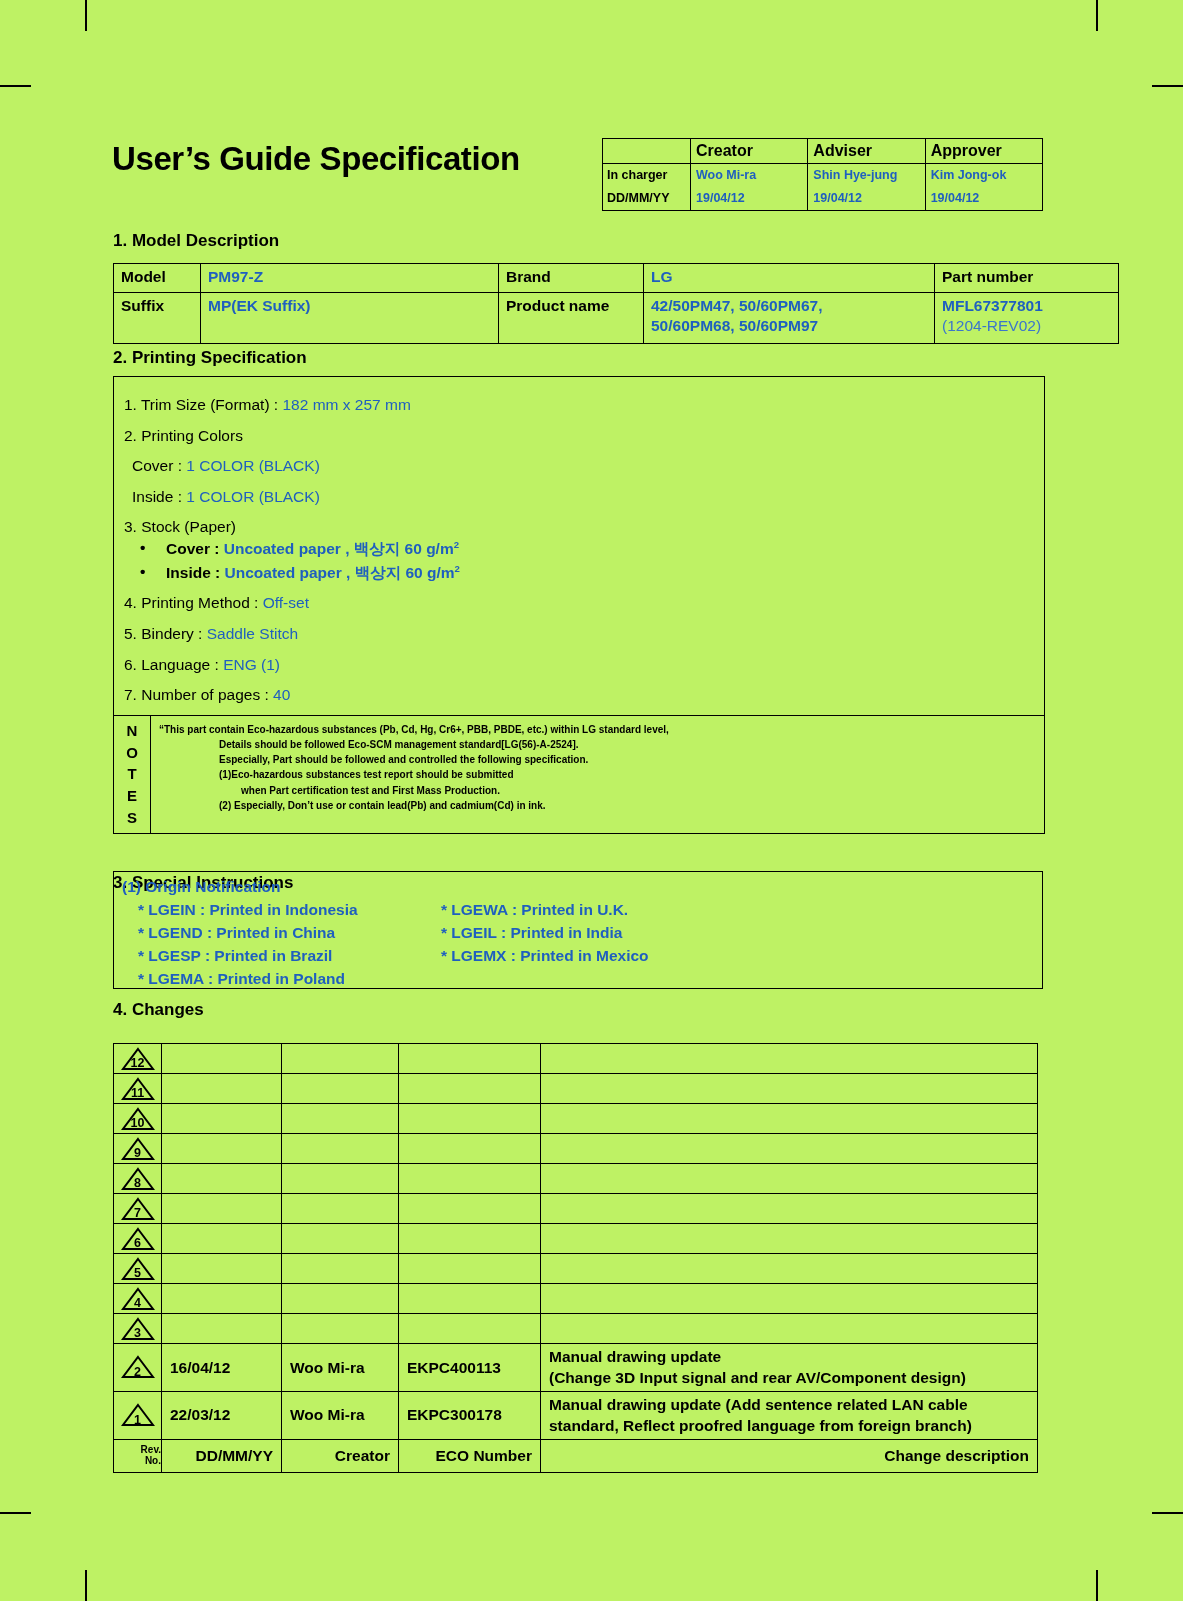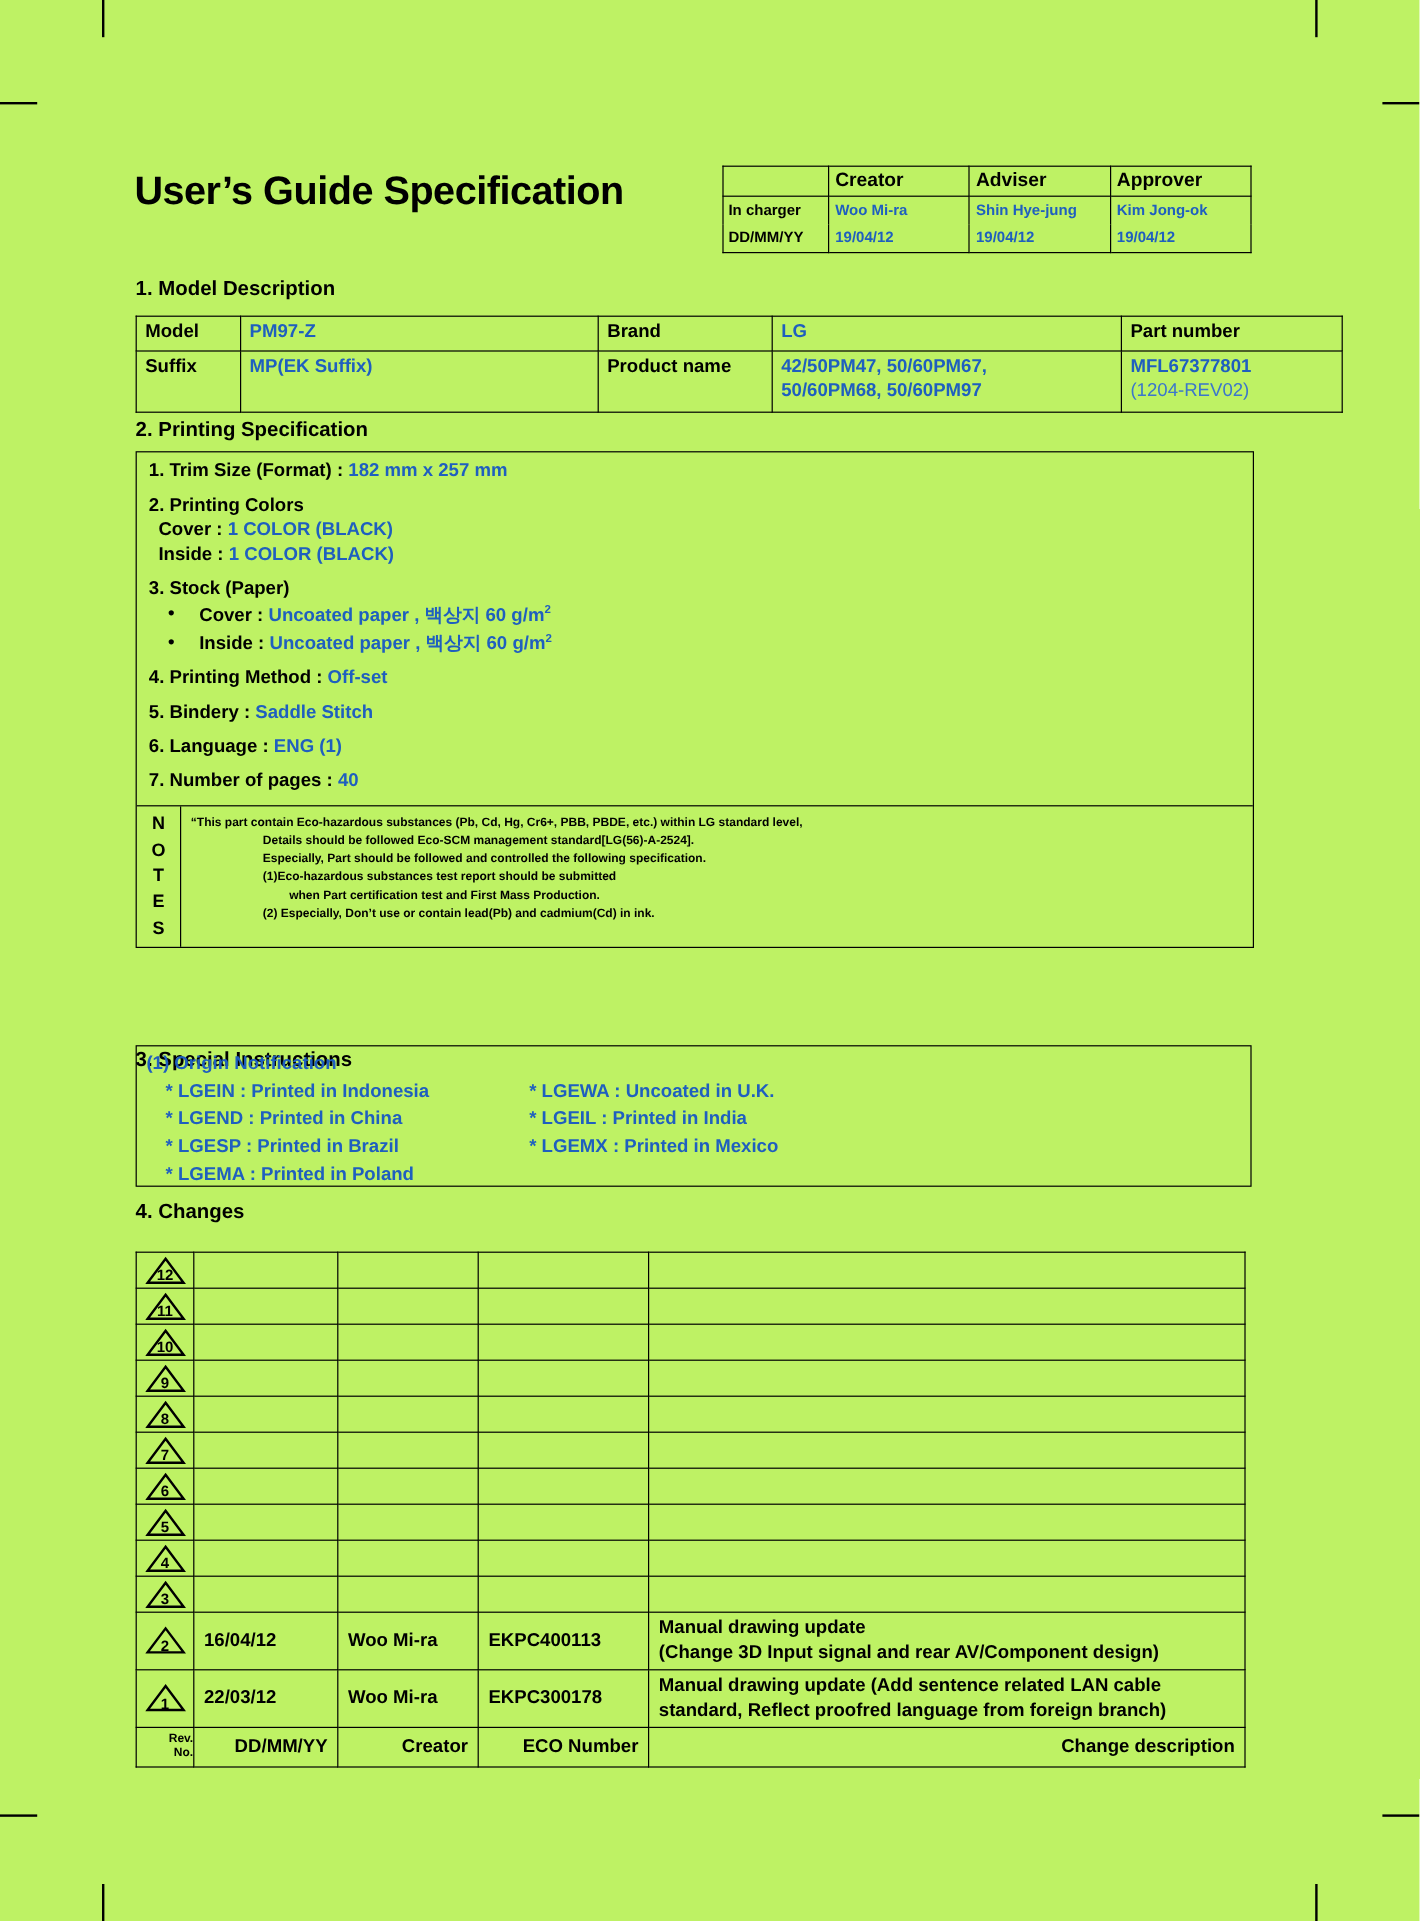--- a/index.html
+++ b/index.html
@@ -99,23 +99,23 @@
   #spec-box {
     position: absolute;
     left: 113px;
     top: 376px;
     width: 930px;
     border: 1.5px solid #000;
   }
   #spec-body { padding: 7px 0 4px 10px; }
   .spec-line {
     font-size: 15.5px;
-    font-weight: bold;
+    font-weight: normal;
     line-height: 1.2;
-    margin: 0 0 10px 0;
+    margin: 12px 0 10px 0;
     white-space: nowrap;
   }
   .spec-line.tight { margin-bottom: 2px; }
   .spec-sub { padding-left: 8px; }
   .bullet-row {
     font-size: 15.5px;
     font-weight: bold;
     line-height: 1.2;
     margin: 0 0 4px 0;
     white-space: nowrap;
@@ -368,21 +368,21 @@
       </div>
     </div>
   </div>
 
   <div class="section-h" style="left:113px;top:873px;">3. Special Instructions</div>
 
   <div id="special-box">
     <div class="si-head blue">(1) Origin Notification</div>
     <div class="si-row blue">
       <span class="si-c1">* LGEIN : Printed in Indonesia</span>
-      <span>* LGEWA : Uncoated in U.K.</span>
+      <span>* LGEWA : Printed in U.K.</span>
     </div>
     <div class="si-row blue">
       <span class="si-c1">* LGEND : Printed in China</span>
       <span>* LGEIL : Printed in India</span>
     </div>
     <div class="si-row blue">
       <span class="si-c1">* LGESP : Printed in Brazil</span>
       <span>* LGEMX : Printed in Mexico</span>
     </div>
     <div class="si-row blue">

